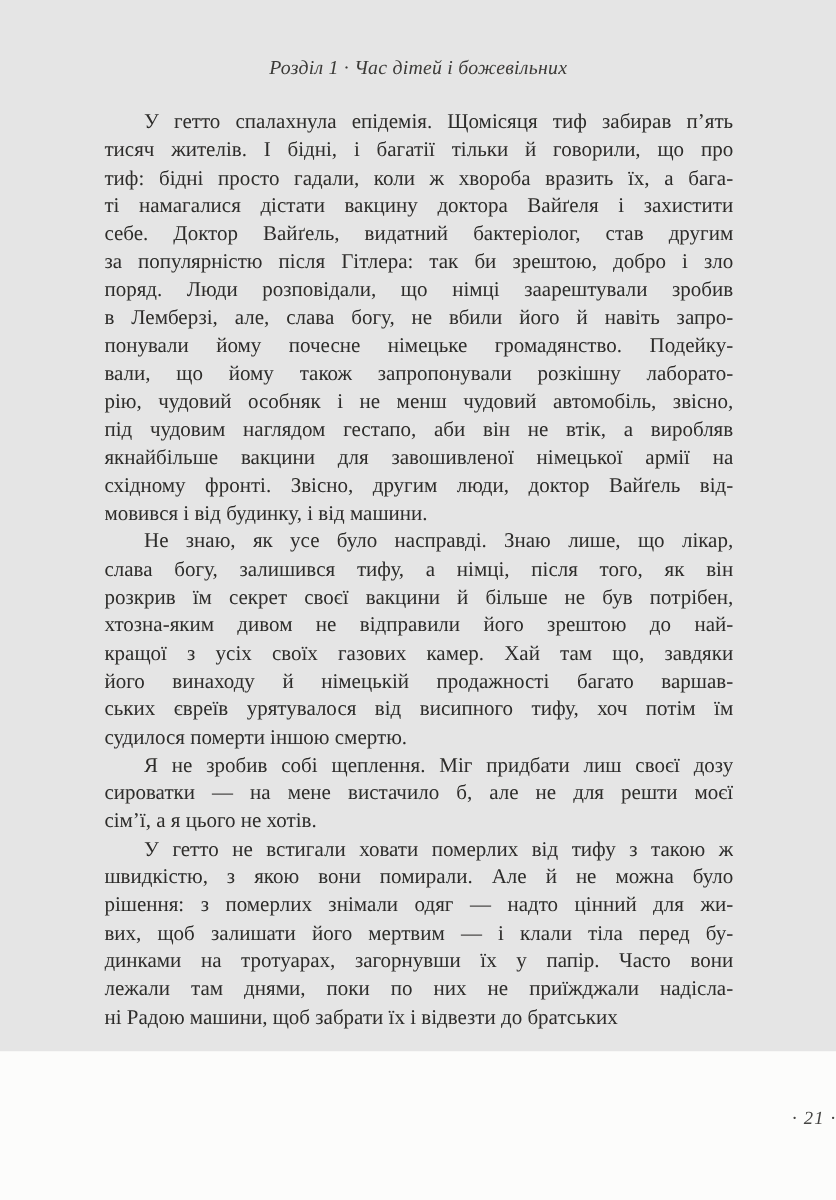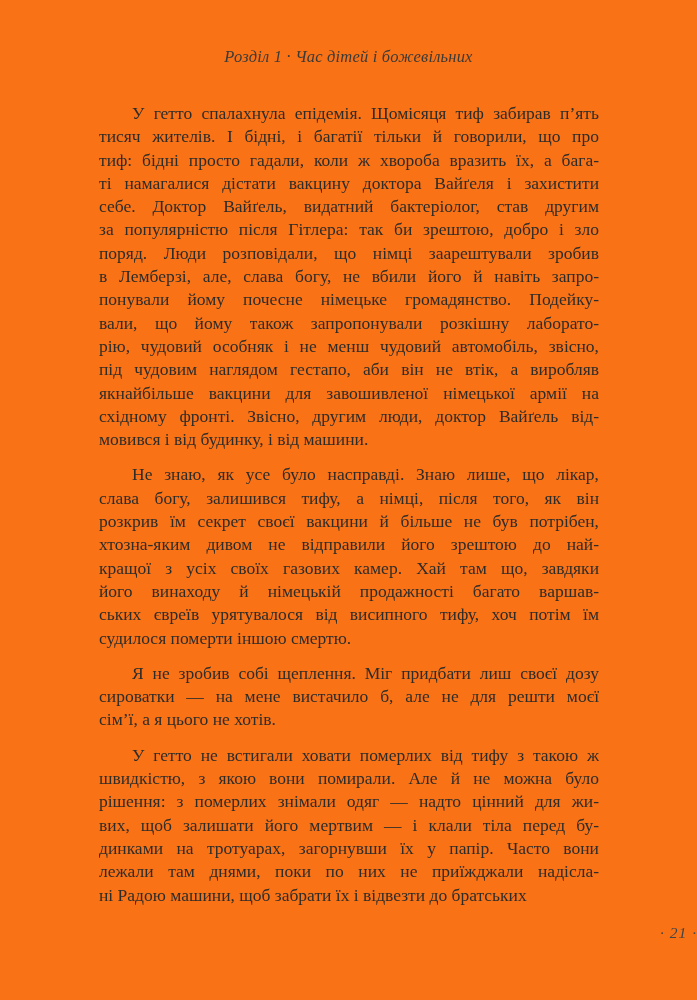--- a/index.html
+++ b/index.html
@@ -9,22 +9,22 @@
     height: 1000px;
     overflow: hidden;
   }
   body {
     font-family: "Liberation Serif", "DejaVu Serif", serif;
     background: #fcfcfb;
   }
   .page {
     position: relative;
     width: 697px;
-    height: 1000px;
-    background: #f97316;
+    height: 876px;
+    background: #e5e5e5;
   }
   .running-header {
     position: absolute;
     top: 46px;
     left: 0;
     width: 697px;
     text-align: center;
     font-style: italic;
     font-size: 16.5px;
     line-height: 22px;
@@ -33,21 +33,21 @@
   }
   .body-text {
     position: absolute;
     top: 90px;
     left: 87px;
     width: 524px;
     font-size: 17.5px;
     color: #2d2c2a;
   }
   .paragraph {
-    margin: 12px;
+    margin: 0;
     padding: 0;
   }
   .line {
     height: 23.3px;
     line-height: 23.3px;
     text-align: justify;
     text-align-last: justify;
     white-space: normal;
     overflow: hidden;
   }

